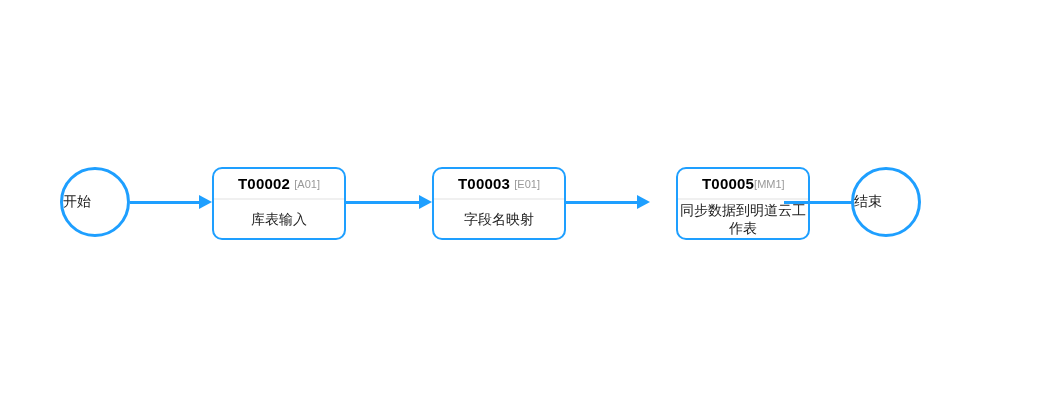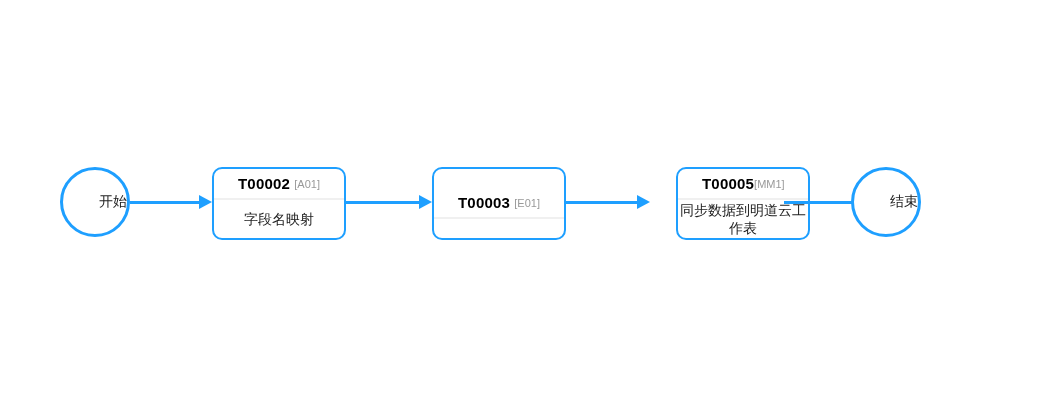--- a/index.html
+++ b/index.html
@@ -22,21 +22,21 @@
     background:var(--background);
   }
   
   .terminal{
     position:absolute;
     width:70px;height:70px;
     box-sizing:border-box;
     border:3px solid var(--accent);
     border-radius:50%;
     background:#fff;
-    display:flex;align-items:center;justify-content:flex-end;
+    display:flex;align-items:center;justify-content:flex-start;
     font-size:14px;color:#222;
     cursor:pointer;
   }
   .terminal.start{left:60px;top:167px;}
   .terminal.end{left:851px;top:167px;}
   
   .node{
     position:absolute;
     top:167px;
     width:134px;height:73px;
@@ -107,33 +107,34 @@
   <div class="arrow a1">
     <div class="shaft"></div>
     <div class="head"></div>
   </div>
 
   <div class="node n1">
     <div class="node-header">
       <span class="node-id">T00002</span>
       <span class="node-code">[A01]</span>
     </div>
-    <div class="node-body">字段名映射</div>
+    <div class="node-body">库表输入</div>
   </div>
 
   <div class="arrow a2">
     <div class="shaft"></div>
     <div class="head"></div>
   </div>
 
   <div class="node n2">
     <div class="node-header">
       <span class="node-id">T00003</span>
       <span class="node-code">[E01]</span>
     </div>
+    <div class="node-body">字段名映射</div>
   </div>
 
   <div class="arrow a3">
     <div class="shaft"></div>
     <div class="head"></div>
   </div>
 
   <div class="node n3">
     <div class="node-header">
       <span class="node-id">T00005</span>

